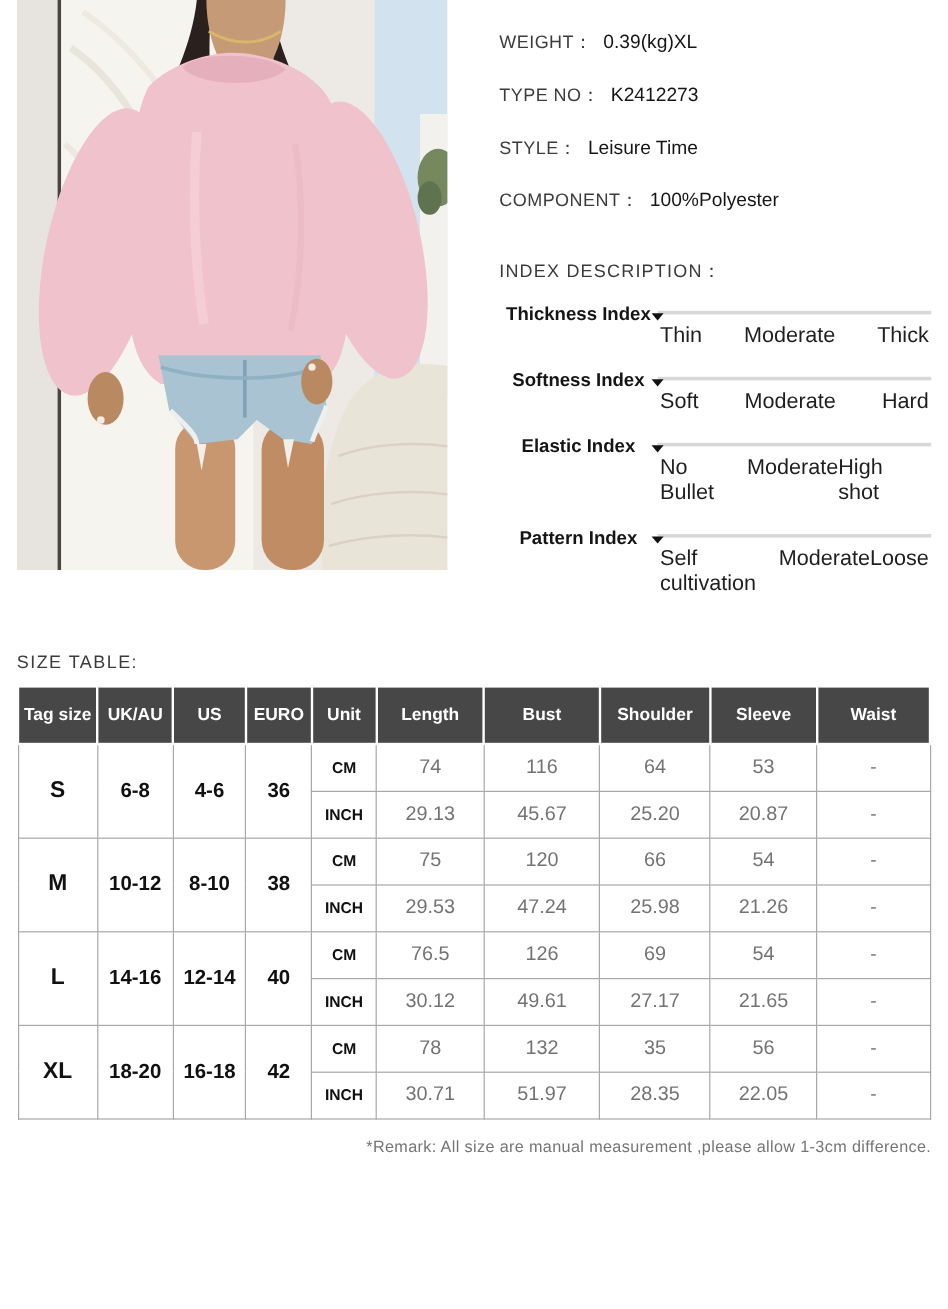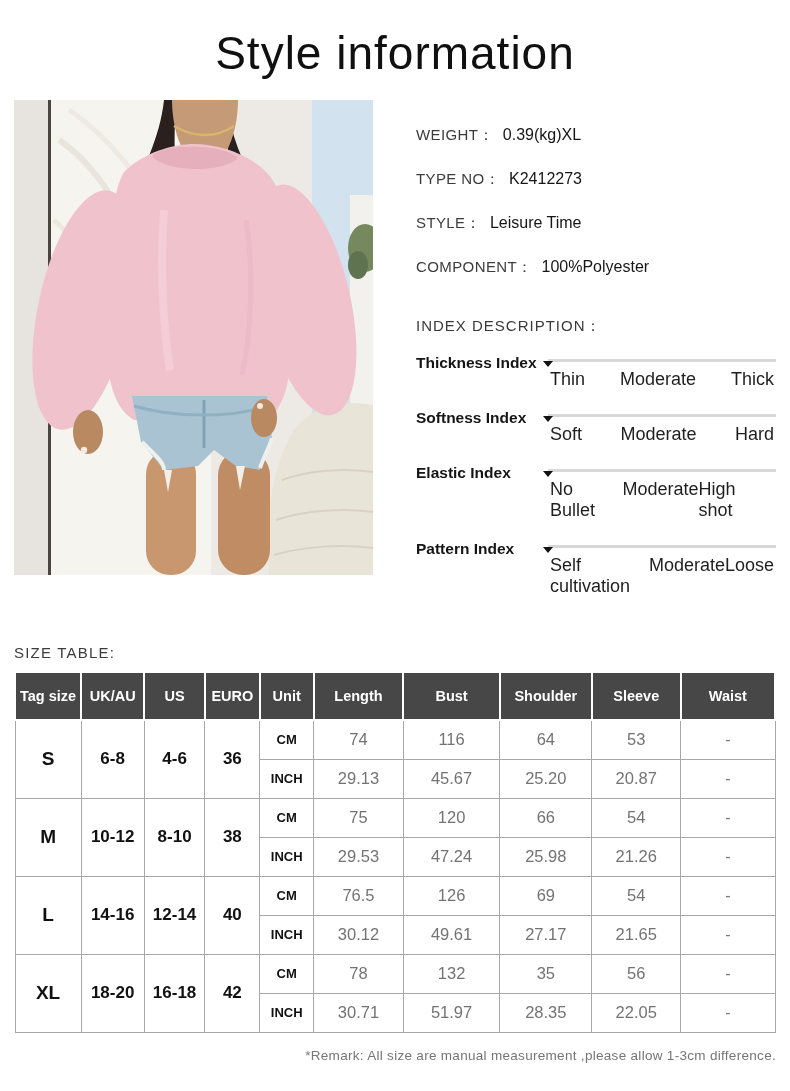--- a/index.html
+++ b/index.html
@@ -17,21 +17,21 @@
   .photo-wrap { width:359px; height:475px; flex:0 0 359px; overflow:hidden; }
   .info-col { flex:1; padding-top:26px; }
 
   .field { display:flex; align-items:baseline; gap:9px; margin-bottom:25px; }
   .field-label { font-size:15px; color:#3c3c3c; letter-spacing:.4px; }
   .field-value { font-size:16px; font-weight:normal; color:#161616; }
 
   .index-heading { font-size:15px; color:#3a3a3a; letter-spacing:1px; margin:40px 0 16px 0; }
 
   .index-row { display:flex; margin-bottom:17px; min-height:37px; }
-  .index-label { width:132px; flex:0 0 132px; font-size:15.5px; font-weight:bold; color:#151515; padding-top:2px; }
+  .index-label { width:132px; flex:0 0 132px; font-size:15.5px; font-weight:bold; color:#151515; padding-top:2px;text-align:center; }
   .slider { flex:1; padding-top:7px; }
   .track { position:relative; height:3px; background:#d8d8d8; }
   .segment { position:absolute; top:-1px; height:4px; background:#121212; }
   .segment::after {
     content:''; position:absolute; left:50%; top:3px; transform:translateX(-50%);
     border-left:5px solid transparent; border-right:5px solid transparent; border-top:6px solid #121212;
   }
   .index-row:nth-of-type(1) .segment, .index-row:nth-of-type(2) .segment { left:31%; width:32%; }
   .index-row:nth-of-type(3) .segment { left:38%; width:29%; }
   .index-row:nth-of-type(4) .segment { left:46%; width:29%; }
@@ -55,21 +55,20 @@
   td.num-cell { font-size:16.5px; color:#737373; }
   td.dash-cell { font-size:16px; color:#7a7a7a; }
 
   .remark { margin:15px 14px 0 14px; text-align:right; font-size:13.5px; color:#757575; letter-spacing:.3px; }
 </style>
 </head>
 <body>
 
 <div class="page">
 
-  <h1 class="page-title">Style information</h1>
 
   <div class="content-row">
 
     <div class="photo-wrap">
       <svg width="359" height="475" viewBox="0 0 359 475" xmlns="http://www.w3.org/2000/svg">
         <g>
           <rect x="0" y="0" width="359" height="475" fill="#edeae5"></rect>
           <rect x="0" y="0" width="34" height="475" fill="#e7e4df"></rect>
           <rect x="34" y="0" width="3" height="475" fill="#4a453f"></rect>
           <rect x="37" y="0" width="160" height="475" fill="#f6f4ef"></rect>

